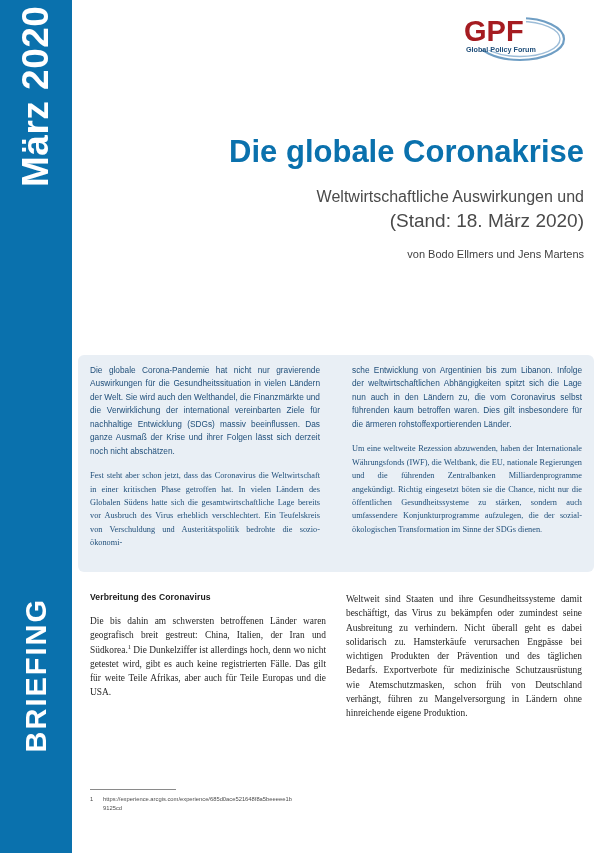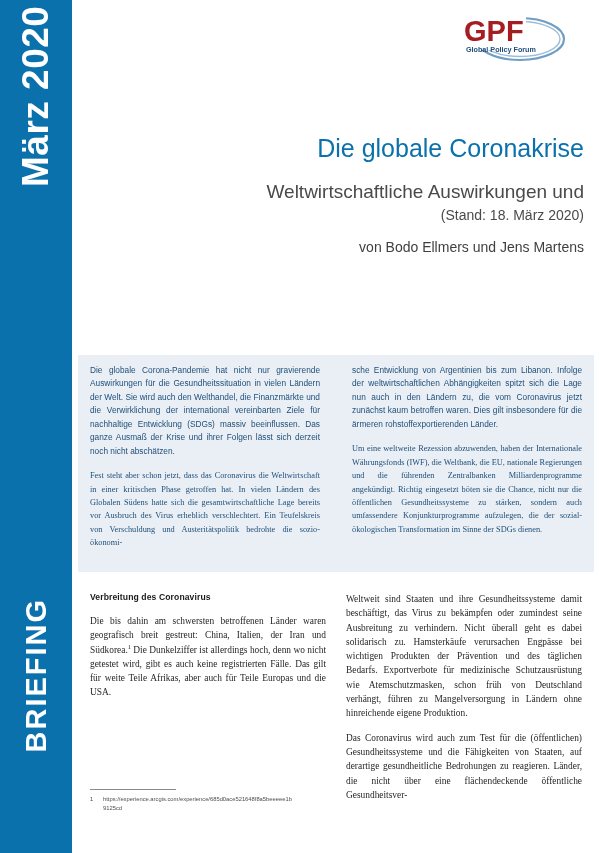--- a/index.html
+++ b/index.html
@@ -70,56 +70,57 @@
   
   .title-block {
     position: absolute;
     left: 16px;
     top: 134px;
     width: 496px;
     text-align: right;
     padding-right: 4px;
   }
   .doc-title {
-    font-size: 25px;
-    font-weight: normal;
+    font-size: 31px;
+    font-weight: bold;
     color: #0a71ad;
     line-height: 1.15;
     margin: 0 0 15px 0;
   }
   .doc-subtitle {
-    font-size: 19px;
+    font-size: 16px;
     color: #4a4a4a;
     line-height: 1.45;
     margin: 0;
     font-weight: normal;
   }
   .doc-date {
-    font-size: 14px;
+    font-size: 19px;
     color: #4a4a4a;
     margin: 2px 0 0 0;
   }
   .doc-authors {
-    font-size: 14px;
+    font-size: 11px;
     color: #3f3f3f;
     margin: 16px 0 0 0;
   }
 
   
   .abstract {
     position: absolute;
     left: 6px;
     top: 355px;
     width: 516px;
     height: 217px;
     background: #e9eff5;
     box-sizing: border-box;
     padding: 9px 12px 8px 12px;
     display: flex;
     gap: 32px;
+    border-radius: 6px;
   }
   .abstract-col {
     width: 50%;
     font-size: 8.3px;
     line-height: 1.62;
     color: #1f4e79;
     text-align: justify;
     hyphens: manual;
   }
   .abstract-col p { margin: 0 0 11px 0; }
@@ -219,38 +220,37 @@
     <p class="doc-date">(Stand: 18. März 2020)</p>
     <p class="doc-authors">von Bodo Ellmers und Jens Martens</p>
   </div>
 
   <div class="abstract" style="background: rgb(233, 239, 245);">
     <div class="abstract-col" style="color: rgb(31, 78, 121);">
       <p>Die globale Corona-Pandemie hat nicht nur gravierende Auswirkungen für die Gesundheitssituation in vielen Ländern der Welt. Sie wird auch den Welthandel, die Finanzmärkte und die Verwirklichung der international vereinbarten Ziele für nachhaltige Entwicklung (SDGs) massiv beeinflussen. Das ganze Ausmaß der Krise und ihrer Folgen lässt sich derzeit noch nicht abschätzen.</p>
       <p>Fest steht aber schon jetzt, dass das Coronavirus die Weltwirtschaft in einer kritischen Phase getroffen hat. In vielen Ländern des Globalen Südens hatte sich die gesamtwirtschaftliche Lage bereits vor Ausbruch des Virus erheblich verschlechtert. Ein Teufelskreis von Verschuldung und Austeritätspolitik bedrohte die sozio-ökonomi-</p>
     </div>
     <div class="abstract-col" style="color: rgb(31, 78, 121);">
-      <p>sche Entwicklung von Argentinien bis zum Libanon. Infolge der weltwirtschaftlichen Abhängigkeiten spitzt sich die Lage nun auch in den Ländern zu, die vom Coronavirus jetzt zunächst kaum betroffen waren. Dies gilt insbesondere für die ärmeren rohstoffexportierenden Länder.</p>
+      <p>sche Entwicklung von Argentinien bis zum Libanon. Infolge der weltwirtschaftlichen Abhängigkeiten spitzt sich die Lage nun auch in den Ländern zu, die vom Coronavirus selbst führenden kaum betroffen waren. Dies gilt insbesondere für die ärmeren rohstoffexportierenden Länder.</p>
       <p>Um eine weltweite Rezession abzuwenden, haben der Internationale Währungsfonds (IWF), die Weltbank, die EU, nationale Regierungen und die führenden Zentralbanken Milliardenprogramme angekündigt. Richtig eingesetzt böten sie die Chance, nicht nur die öffentlichen Gesundheitssysteme zu stärken, sondern auch umfassendere Konjunkturprogramme aufzulegen, die der sozial-ökologischen Transformation im Sinne der SDGs dienen.</p>
     </div>
   </div>
 
   <div class="body-cols">
     <div class="body-col">
       <h2 class="section-heading">Verbreitung des Coronavirus</h2>
       <p class="body-text">Die bis dahin am schwersten betroffenen Länder waren geografisch breit gestreut: China, Italien, der Iran und Südkorea.<sup>1</sup> Die Dunkelziffer ist allerdings hoch, denn wo nicht getestet wird, gibt es auch keine registrierten Fälle. Das gilt für weite Teile Afrikas, aber auch für Teile Europas und die USA.</p>
 
       <div class="footnote">
         <div class="footnote-rule"></div>
         <div class="footnote-row">
           <span class="footnote-num">1</span>
           <span class="footnote-text">https://experience.arcgis.com/experience/685d0ace521648f8a5beeeee1b9125cd</span>
         </div>
       </div>
     </div>
 
     <div class="body-col">
       <p class="body-text">Weltweit sind Staaten und ihre Gesundheitssysteme damit beschäftigt, das Virus zu bekämpfen oder zumindest seine Ausbreitung zu verhindern. Nicht überall geht es dabei solidarisch zu. Hamsterkäufe verursachen Engpässe bei wichtigen Produkten der Prävention und des täglichen Bedarfs. Exportverbote für medizinische Schutzausrüstung wie Atemschutzmasken, schon früh von Deutschland verhängt, führen zu Mangelversorgung in Ländern ohne hinreichende eigene Produktion.</p>
-      <p class="body-text">Das Coronavirus wird auch zum Test für die (öffentlichen) Gesundheitssysteme und die Fähigkeiten von Staaten, auf derartige gesundheitliche Bedrohungen zu reagieren. Länder, die nicht über eine flächendeckende öffentliche Gesundheitsver-</p>
     </div>
   </div>
 
 </div>
 
 </body></html>

